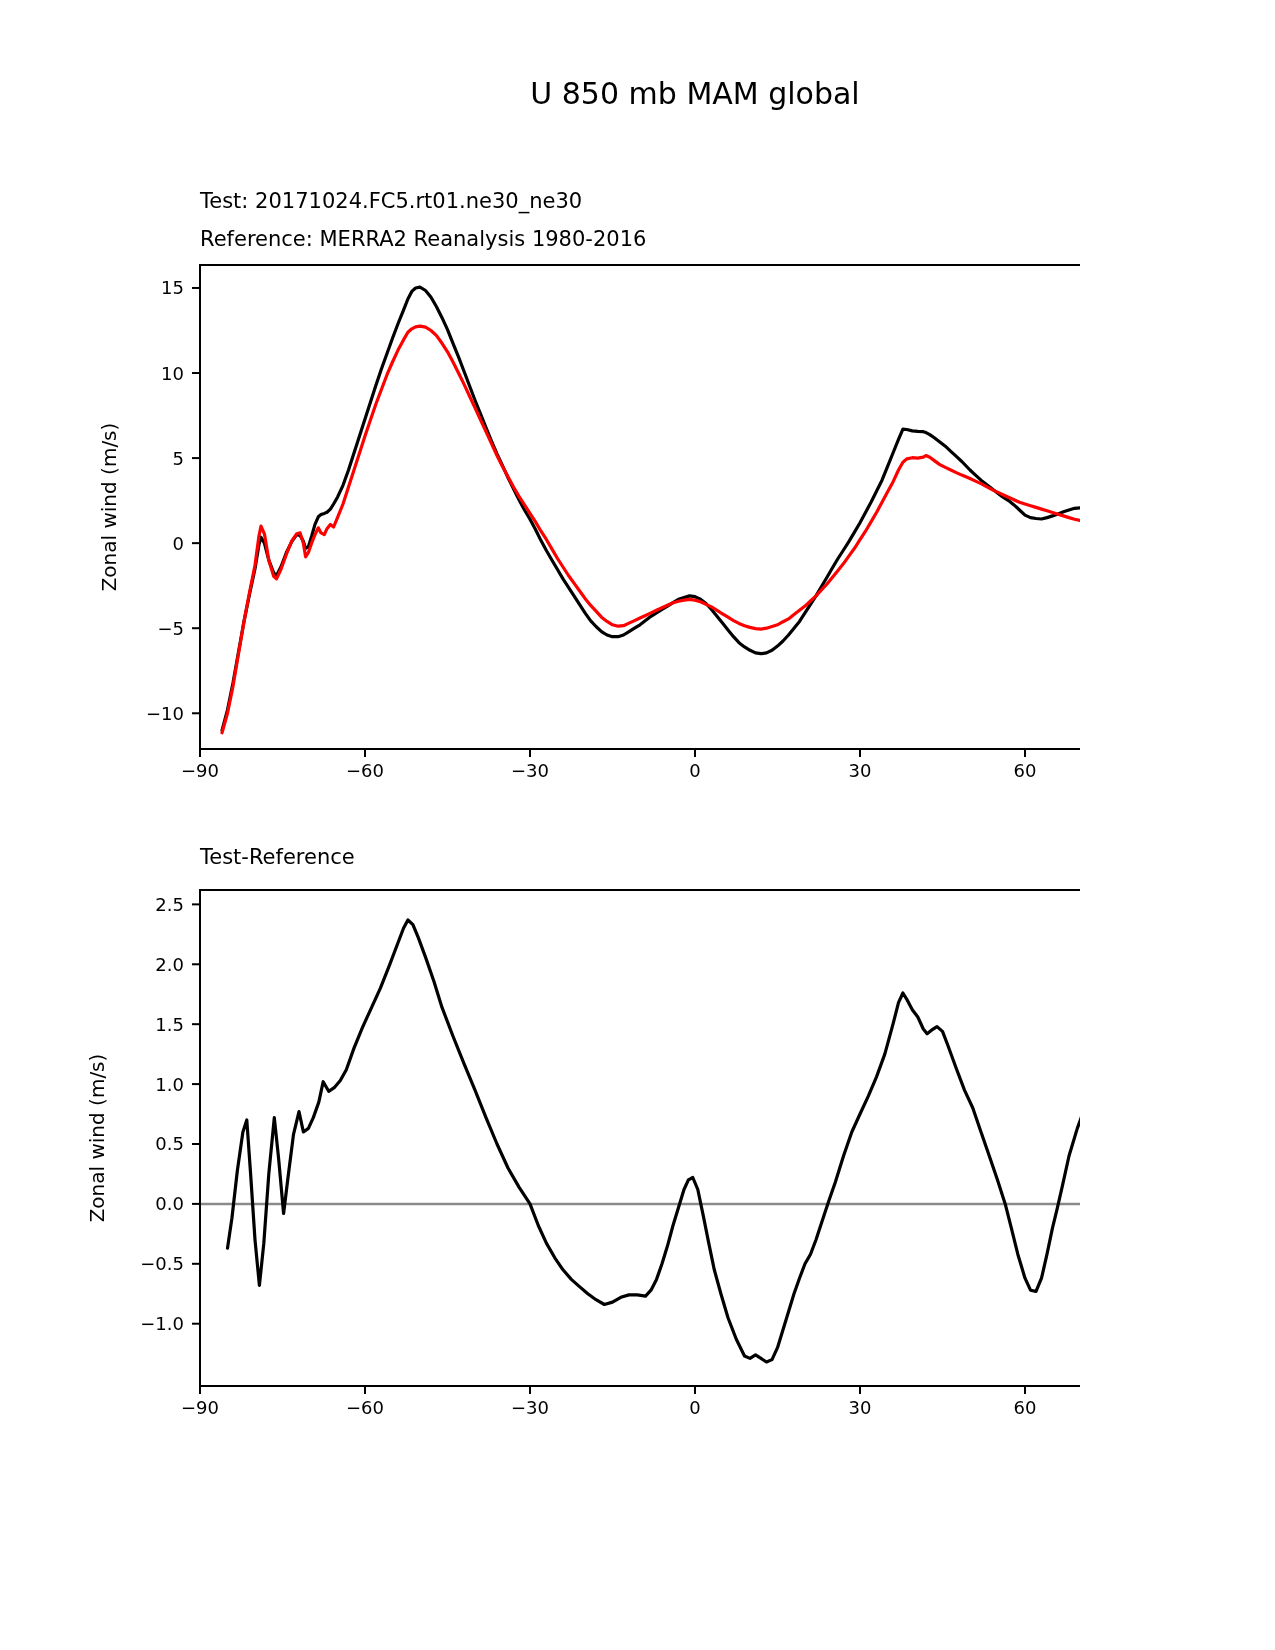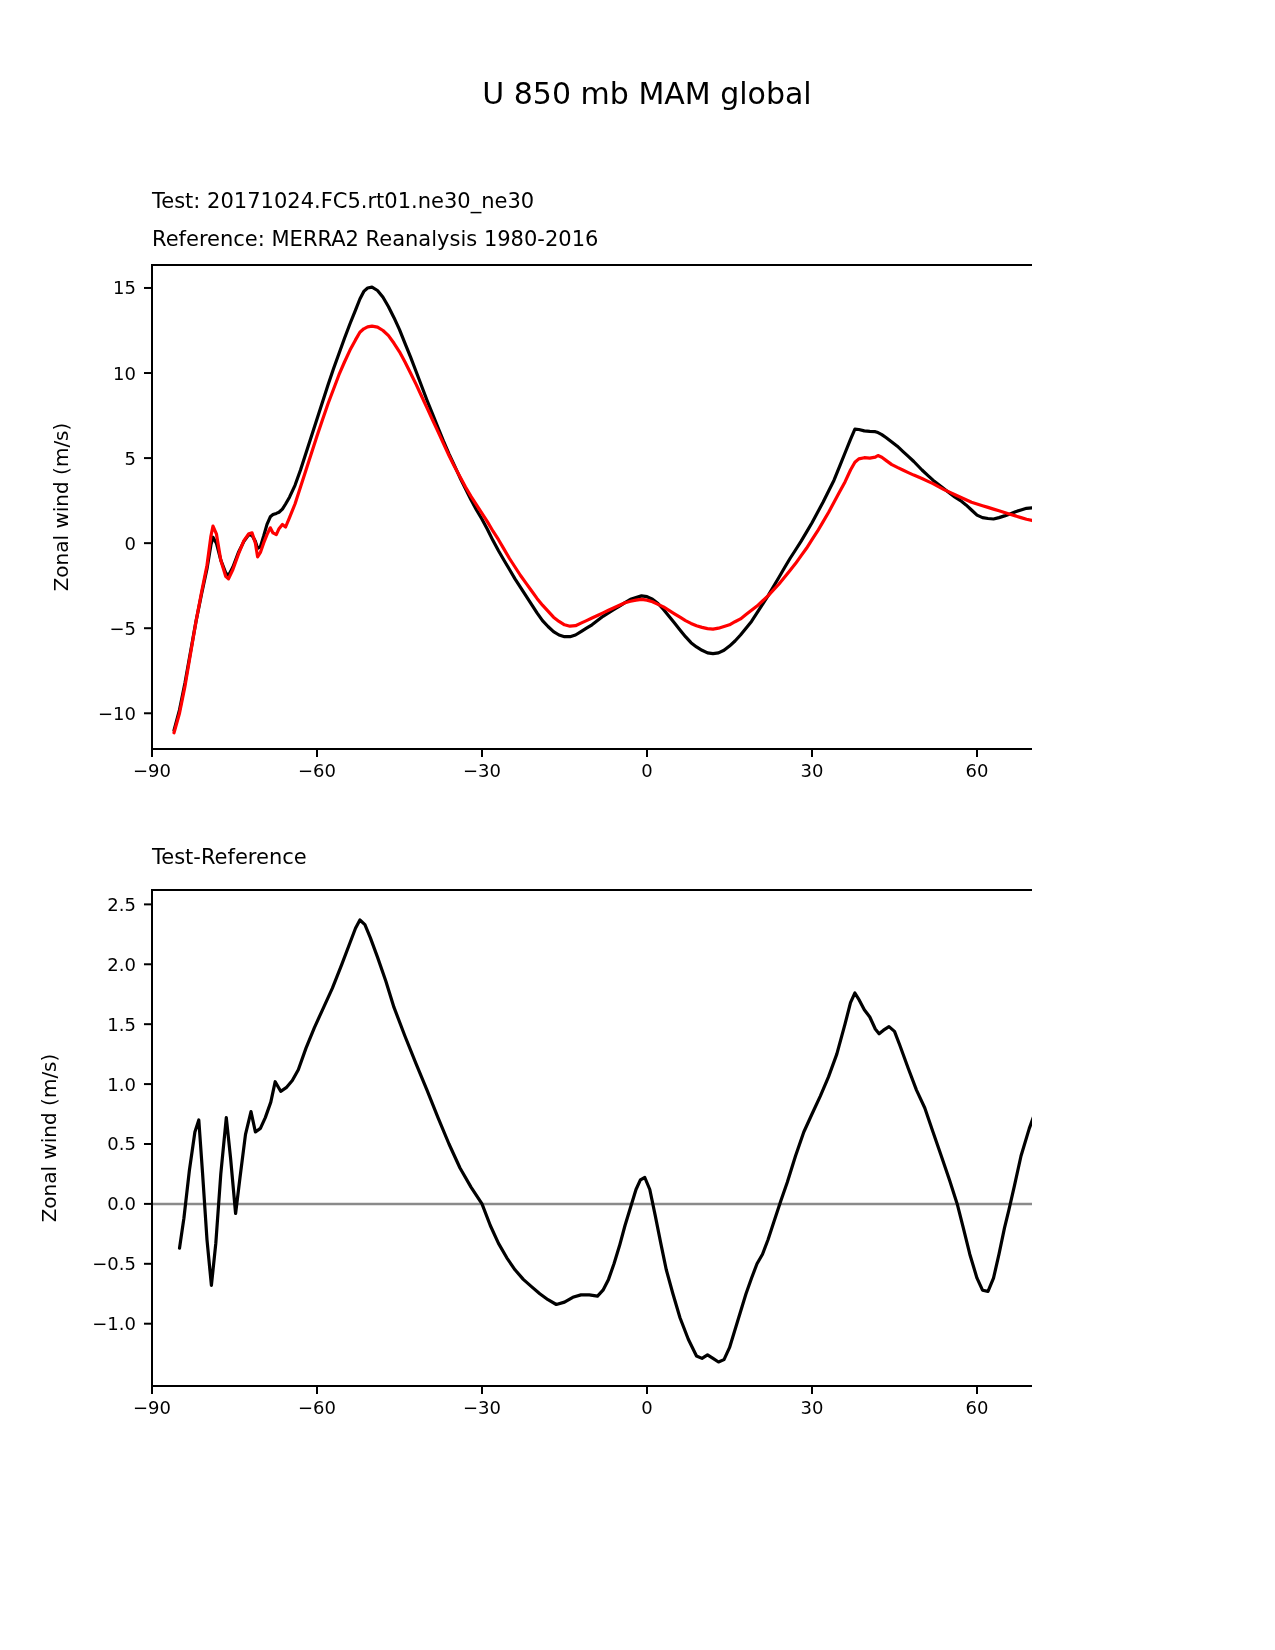--- a/index.html
+++ b/index.html
@@ -1,16 +1,16 @@
 <!DOCTYPE html>
 <html><head>
 <meta charset="utf-8">
 <style>
   html,body{margin:0;padding:0;background:#ffffff;}
-  #figure{position:relative;width:1032px;height:1650px;background:#ffffff;overflow:hidden;}
+  #figure{position:relative;width:1032px;height:1650px;background:#ffffff;overflow:hidden;padding-left:48px;}
   text{font-family:"DejaVu Sans","Liberation Sans",sans-serif;fill:#000000;}
   .title{font-size:30px;text-anchor:middle;}
   .subtitle{font-size:21px;text-anchor:start;}
   .axis-label{font-size:20px;text-anchor:middle;}
   .ticklab{font-size:18px;}
 </style>
 </head>
 <body>
 
 <div id="figure">

